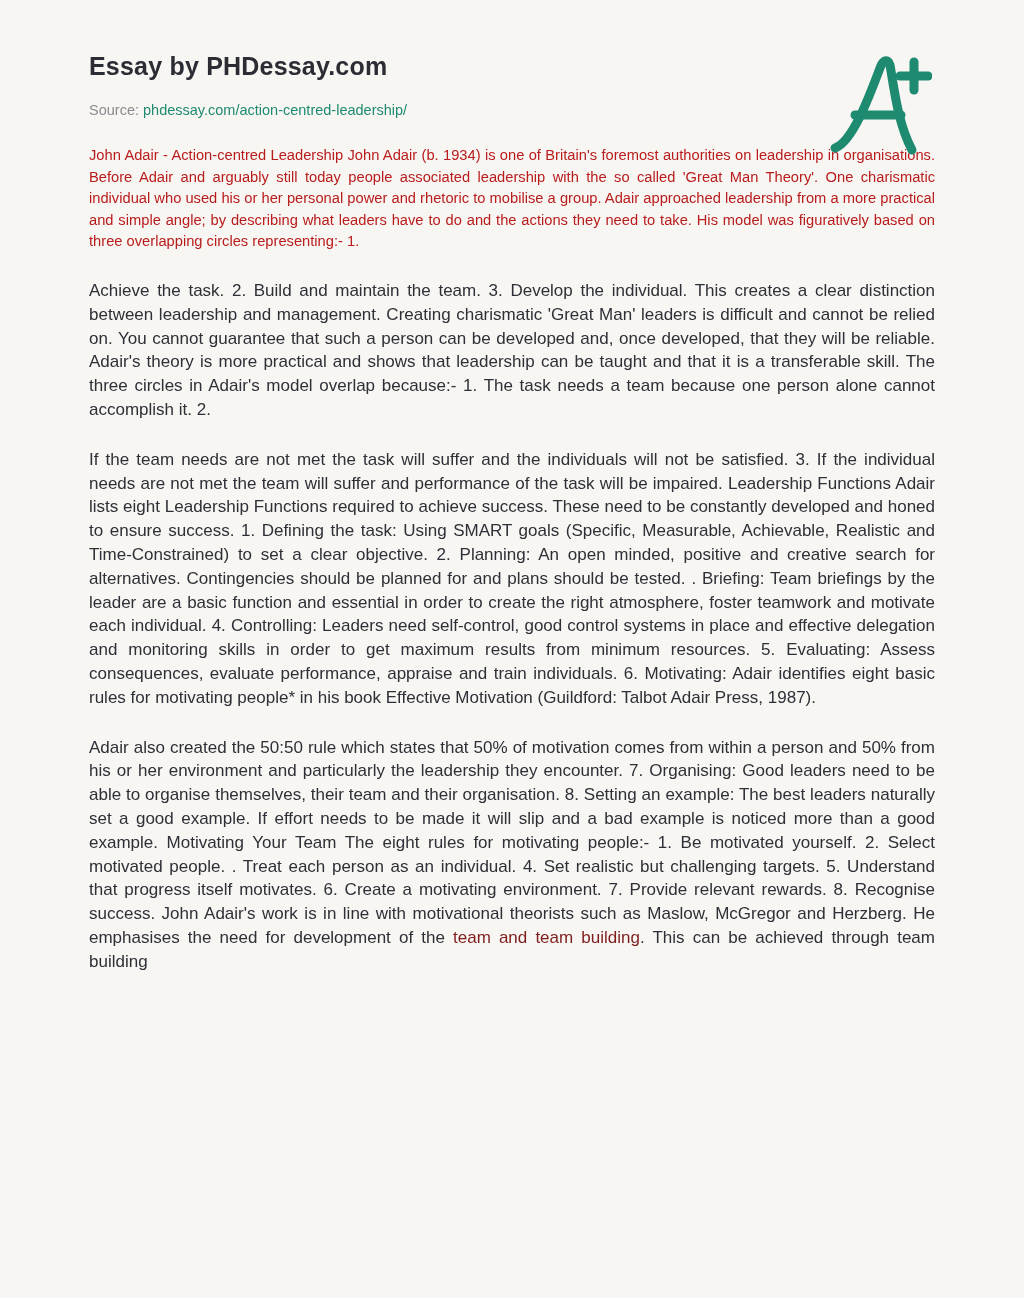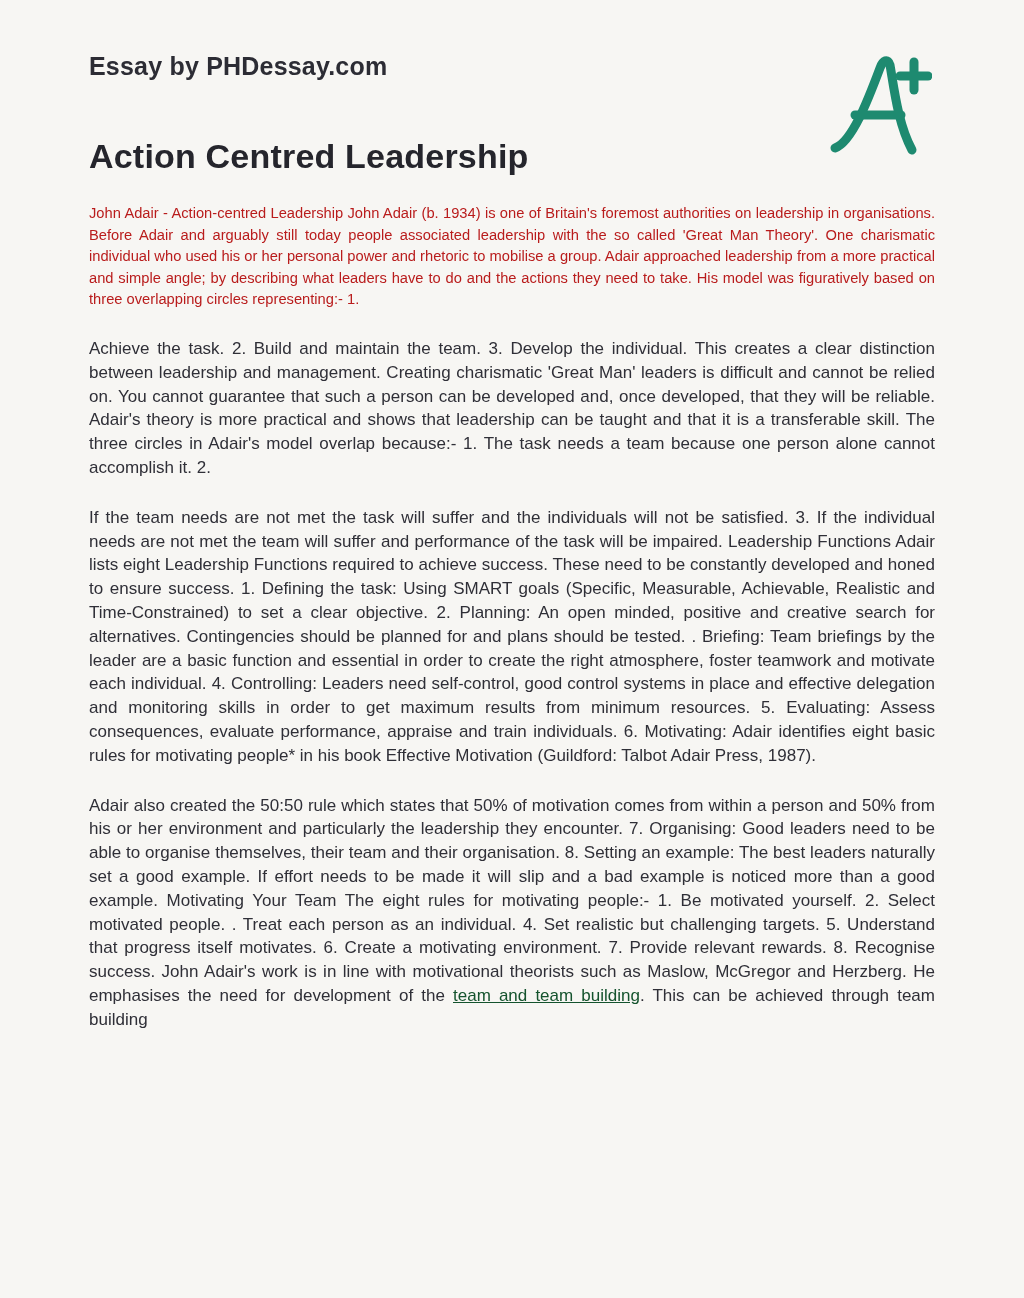--- a/index.html
+++ b/index.html
@@ -62,47 +62,49 @@
 
   .body-para {
     margin-top: 26px;
     font-size: 17px;
     line-height: 1.4;
     color: #2f2f37;
     text-align: justify;
   }
 
   .inline-link {
-    color: #14532d;
-    text-decoration: underline;
+    color: #7f1d1d;
     cursor: pointer;
   }
 </style>
 </head>
 <body>
 
 <div class="page">
 
   <div class="site-title">Essay by PHDessay.com</div>
 
+  <div class="source-line">
+    <span>Source:</span>
+    <a class="source-url" href="phdessay.com/action-centred-leadership/">phdessay.com/action-centred-leadership/</a>
+  </div>
 
   <div class="logo">
     <svg viewBox="0 0 104 112" width="104" height="112" aria-hidden="true">
       <g fill="none" stroke="#1e8a70" stroke-width="9" stroke-linecap="round" stroke-linejoin="round">
 
         <path d="M7,100 C24,94 40,52 52,20 C55,12 60,10 62,17 C66,40 70,76 84,102"></path>
         <path d="M27,67 L73,67"></path>
 
         <path d="M86,14 L86,42"></path>
         <path d="M72,28 L100,28"></path>
       </g>
     </svg>
   </div>
 
-  <h1 class="article-title">Action Centred Leadership</h1>
 
   <p class="intro-para">John Adair - Action-centred Leadership John Adair (b. 1934) is one of Britain's foremost authorities on leadership in organisations. Before Adair and arguably still today people associated leadership with the so called 'Great Man Theory'. One charismatic individual who used his or her personal power and rhetoric to mobilise a group. Adair approached leadership from a more practical and simple angle; by describing what leaders have to do and the actions they need to take. His model was figuratively based on three overlapping circles representing:- 1.</p>
 
   <p class="body-para">Achieve the task. 2. Build and maintain the team. 3. Develop the individual. This creates a clear distinction between leadership and management. Creating charismatic 'Great Man' leaders is difficult and cannot be relied on. You cannot guarantee that such a person can be developed and, once developed, that they will be reliable. Adair's theory is more practical and shows that leadership can be taught and that it is a transferable skill. The three circles in Adair's model overlap because:- 1. The task needs a team because one person alone cannot accomplish it. 2.</p>
 
   <p class="body-para">If the team needs are not met the task will suffer and the individuals will not be satisfied. 3. If the individual needs are not met the team will suffer and performance of the task will be impaired. Leadership Functions Adair lists eight Leadership Functions required to achieve success. These need to be constantly developed and honed to ensure success. 1. Defining the task: Using SMART goals (Specific, Measurable, Achievable, Realistic and Time-Constrained) to set a clear objective. 2. Planning: An open minded, positive and creative search for alternatives. Contingencies should be planned for and plans should be tested. . Briefing: Team briefings by the leader are a basic function and essential in order to create the right atmosphere, foster teamwork and motivate each individual. 4. Controlling: Leaders need self-control, good control systems in place and effective delegation and monitoring skills in order to get maximum results from minimum resources. 5. Evaluating: Assess consequences, evaluate performance, appraise and train individuals. 6. Motivating: Adair identifies eight basic rules for motivating people* in his book Effective Motivation (Guildford: Talbot Adair Press, 1987).</p>
 
   <p class="body-para"><span>Adair also created the 50:50 rule which states that 50% of motivation comes from within a person and 50% from his or her environment and particularly the leadership they encounter. 7. Organising: Good leaders need to be able to organise themselves, their team and their organisation. 8. Setting an example: The best leaders naturally set a good example. If effort needs to be made it will slip and a bad example is noticed more than a good example. Motivating Your Team The eight rules for motivating people:- 1. Be motivated yourself. 2. Select motivated people. . Treat each person as an individual. 4. Set realistic but challenging targets. 5. Understand that progress itself motivates. 6. Create a motivating environment. 7. Provide relevant rewards. 8. Recognise success. John Adair's work is in line with motivational theorists such as Maslow, McGregor and Herzberg. He emphasises the need for development of the </span><a class="inline-link">team and team building</a><span>. This can be achieved through team building</span></p>
 
 </div>

